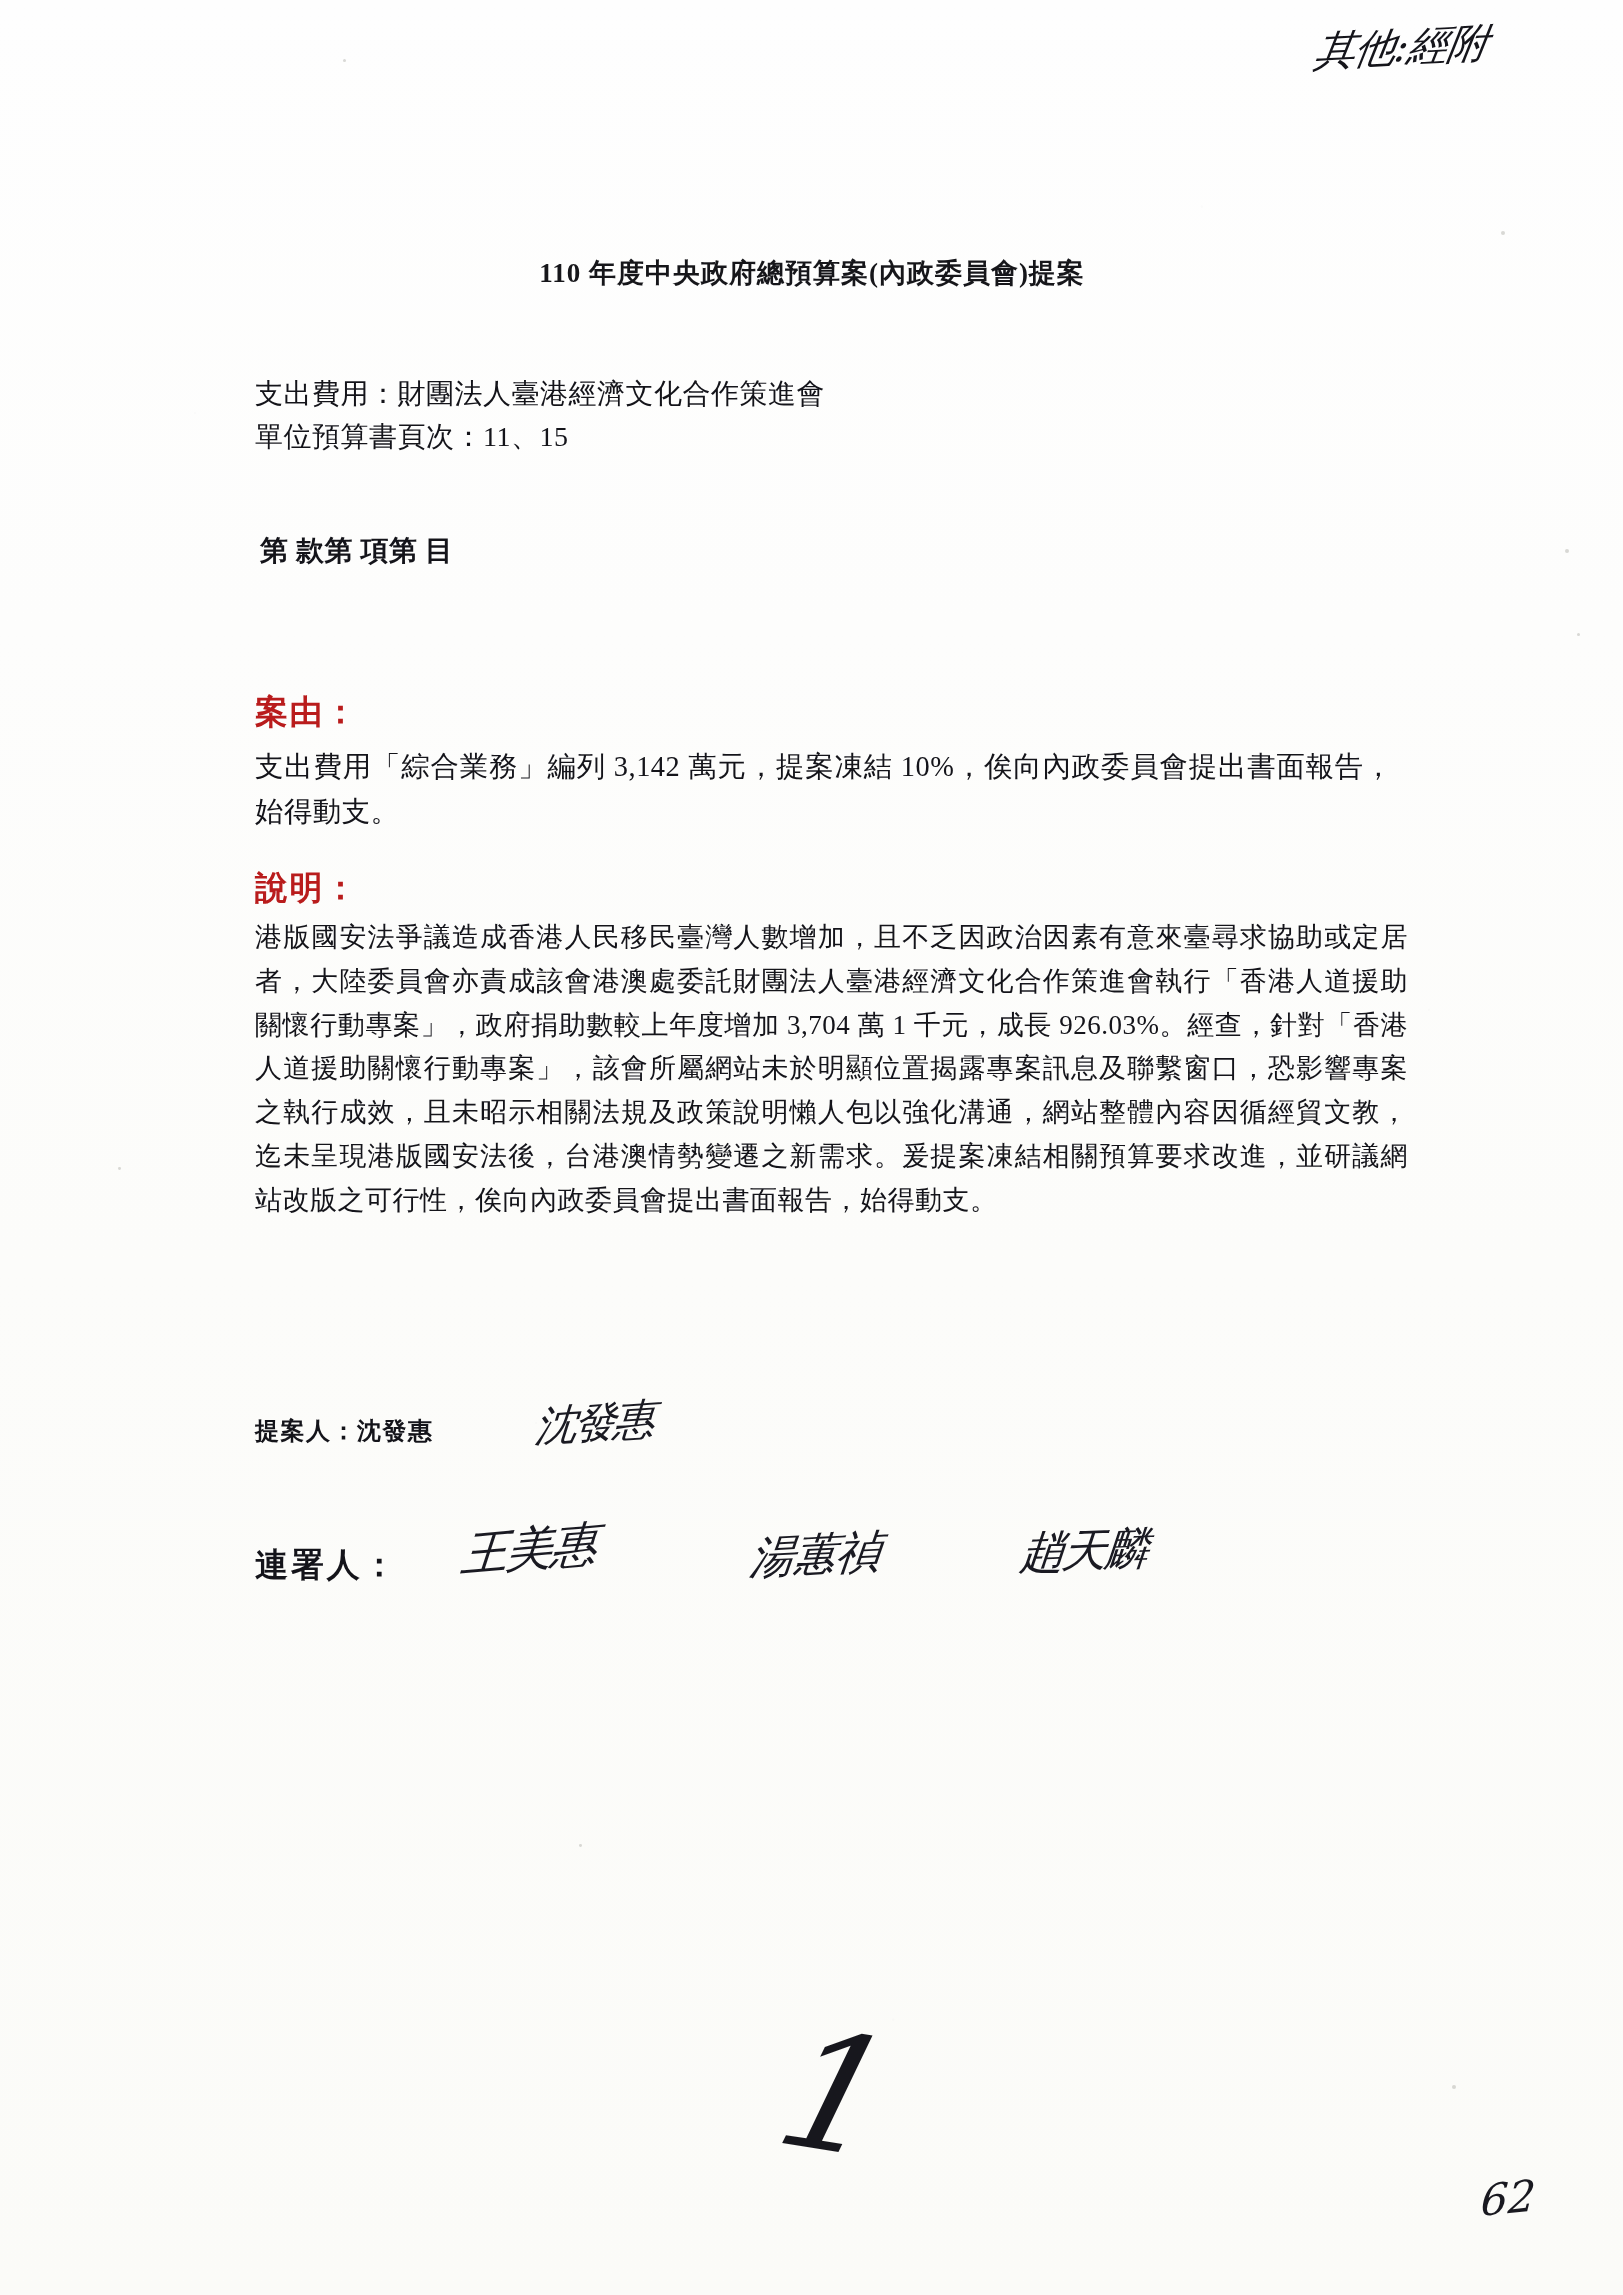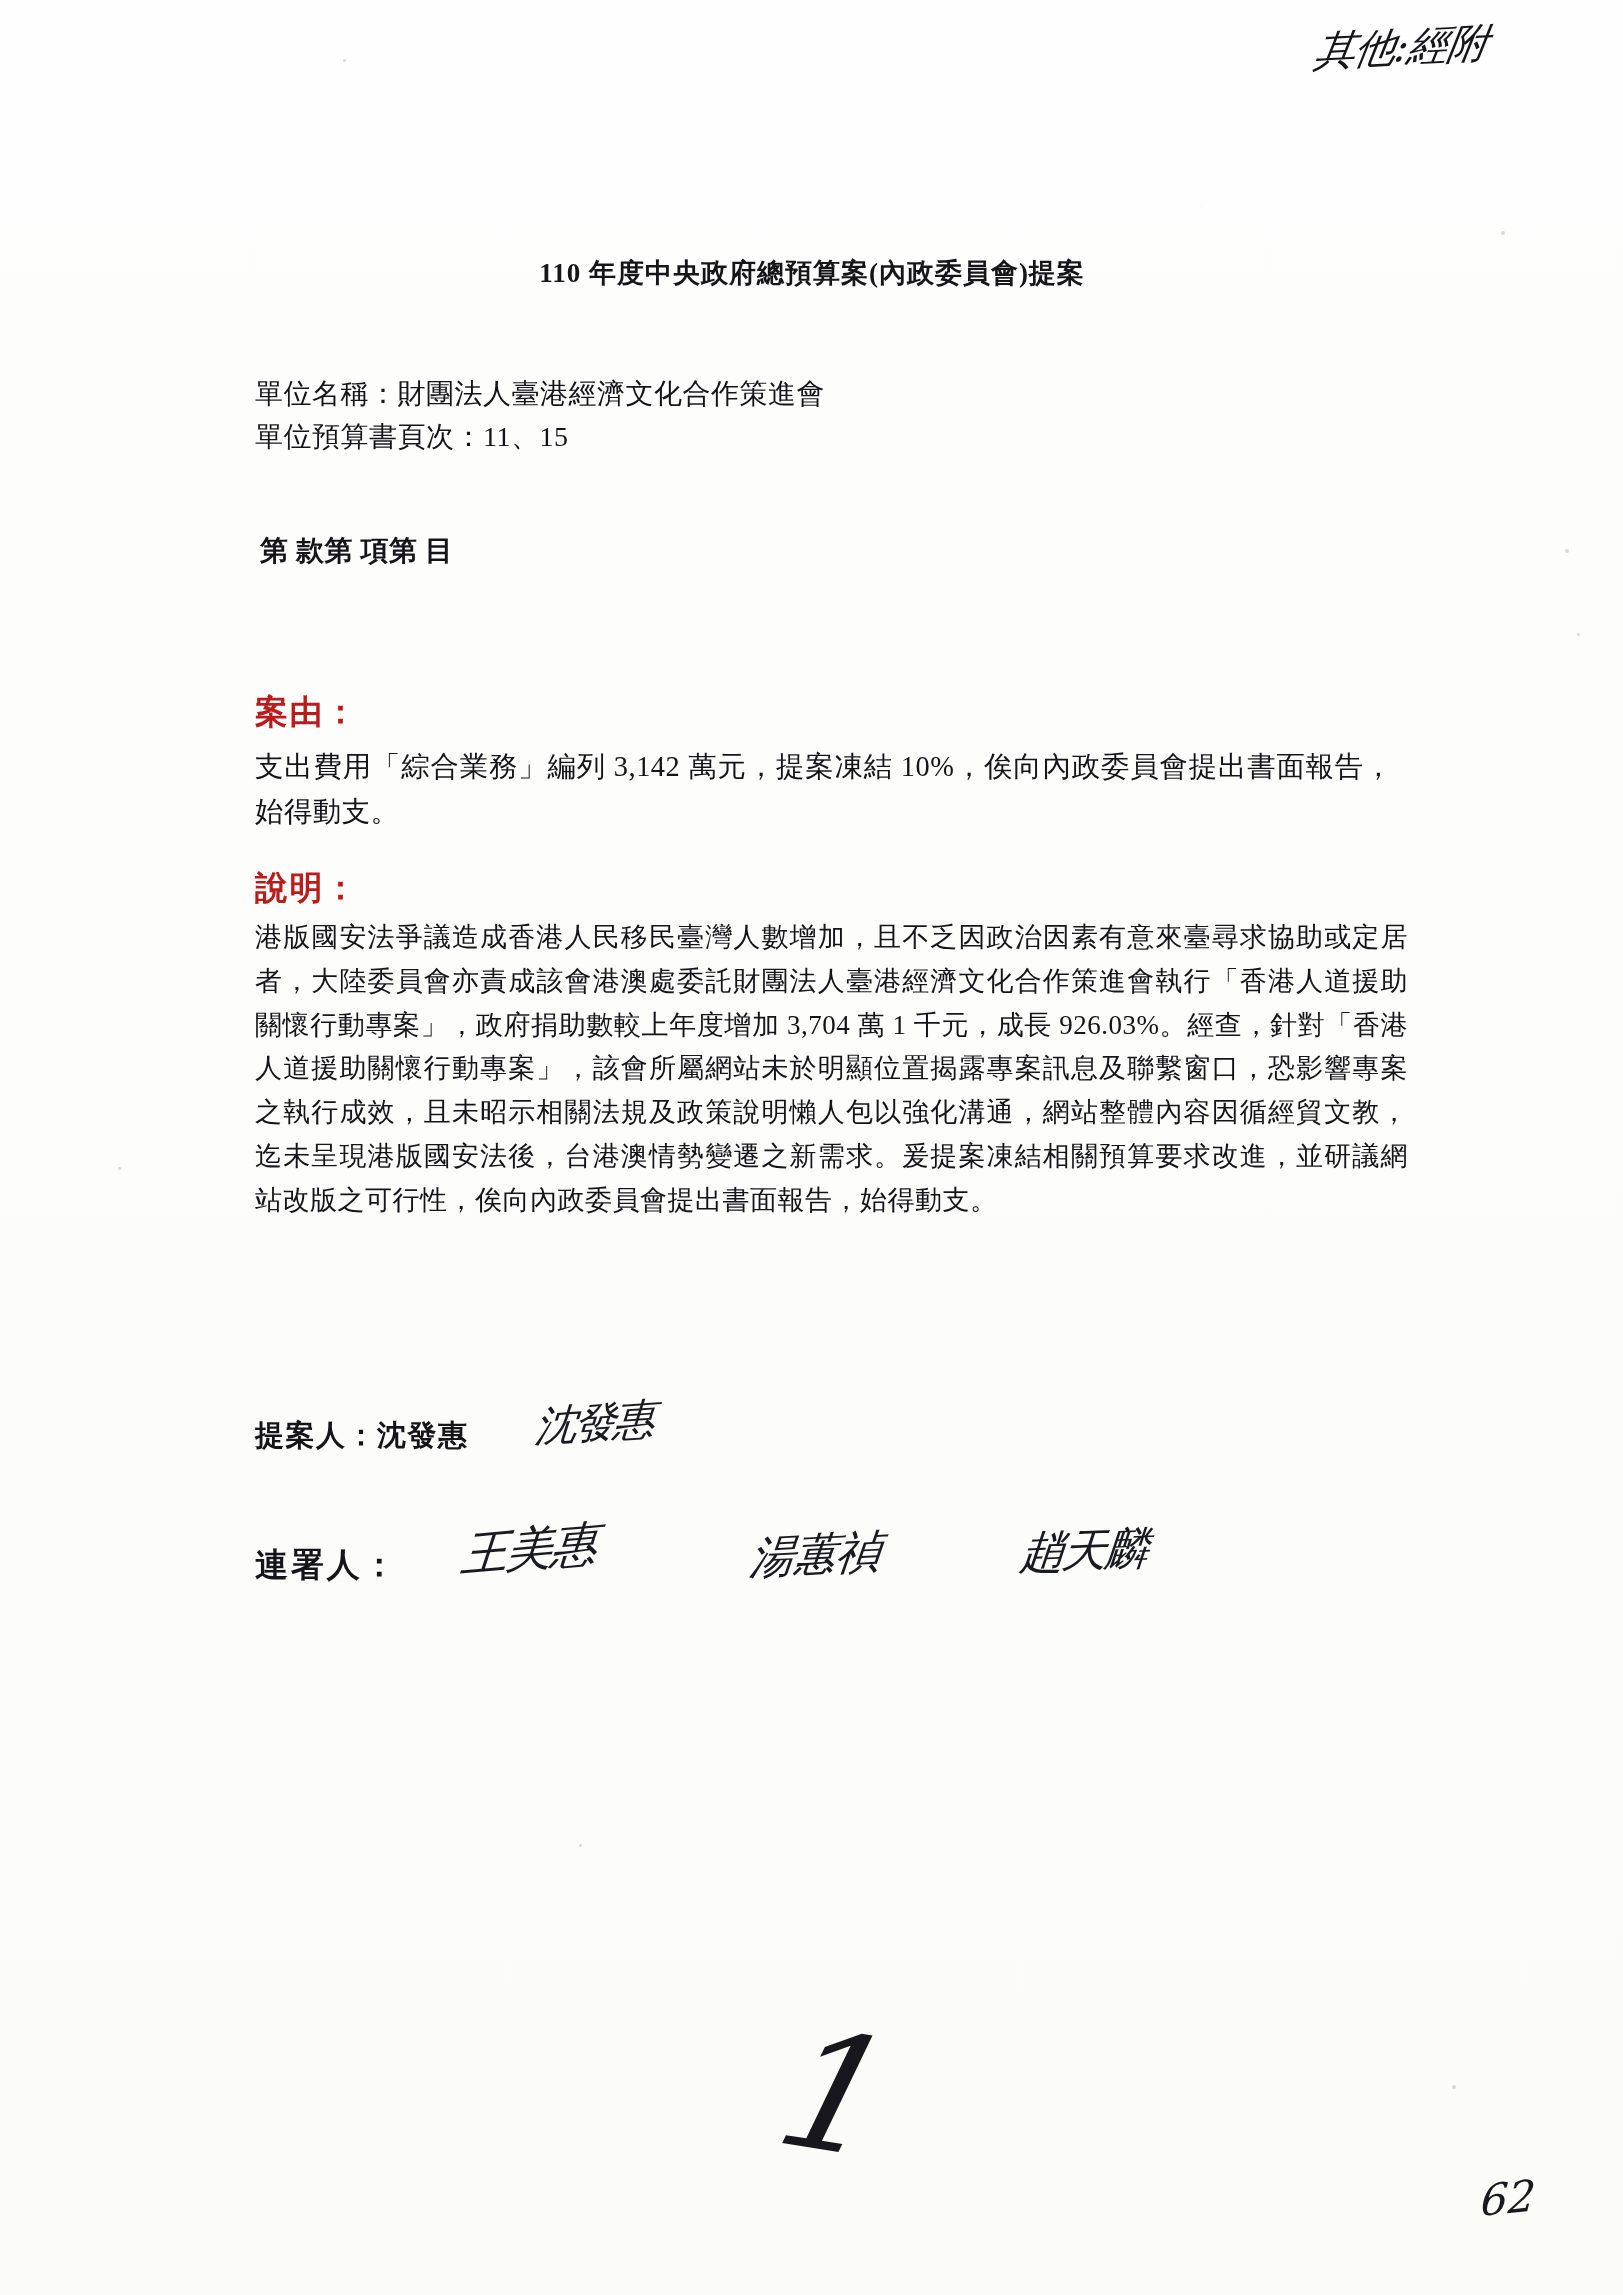--- a/index.html
+++ b/index.html
@@ -85,21 +85,21 @@
     margin-top: 3px;
     text-align: justify;
     text-justify: inter-character;
     font-size: 27px;
     line-height: 1.62;
   }
 
   .proposer-block { left: 255px; top: 1413px; }
   .proposer-label {
     font-weight: 700;
-    font-size: 29px;
+    font-size: 24px;
     letter-spacing: 1.5px;
     white-space: nowrap;
   }
 
   .cosign-block { left: 255px; top: 1540px; }
   .cosign-label {
     font-weight: 700;
     font-size: 33px;
     letter-spacing: 2.9px;
     white-space: nowrap;
@@ -185,21 +185,21 @@
 <div class="page">
   <div class="paper-tone"></div>
 
   <div class="content">
 
     <div class="hw-topright handwritten">其他:經附</div>
 
     <div class="doc-title">110 年度中央政府總預算案(內政委員會)提案</div>
 
     <div class="block unit-block">
-      <div class="unit-line">單位名稱：財團法人臺港經濟文化合作策進會</div>
+      <div class="unit-line">支出費用：財團法人臺港經濟文化合作策進會</div>
       <div class="unit-line">單位預算書頁次：11、15</div>
     </div>
 
     <div class="block acct-block">
       <div class="acct-line">第 款第 項第 目</div>
     </div>
 
     <div class="block reason-block">
       <div class="section-heading">案由：</div>
       <div class="reason-body">支出費用「綜合業務」編列 3,142 萬元，提案凍結 10%，俟向內政委員會提出書面報告，始得動支。</div>

